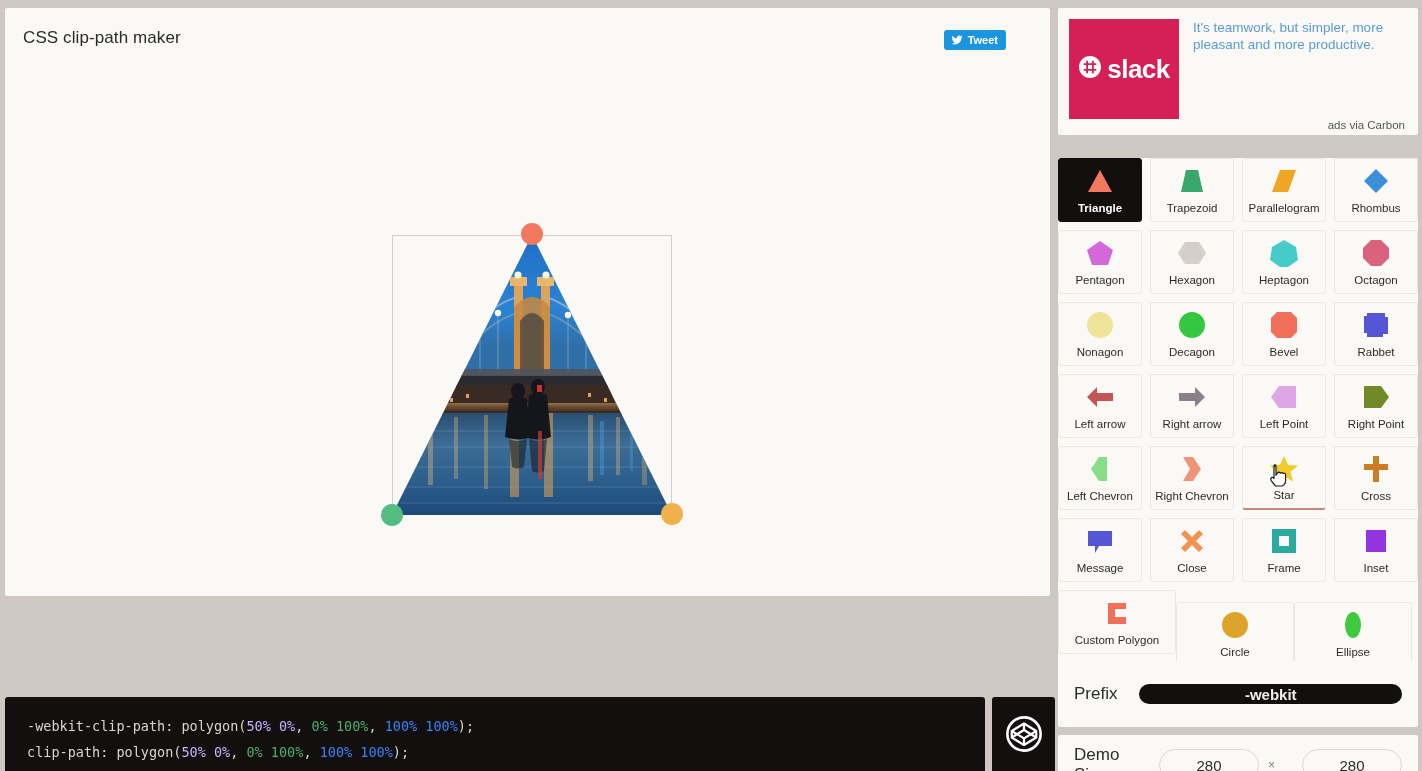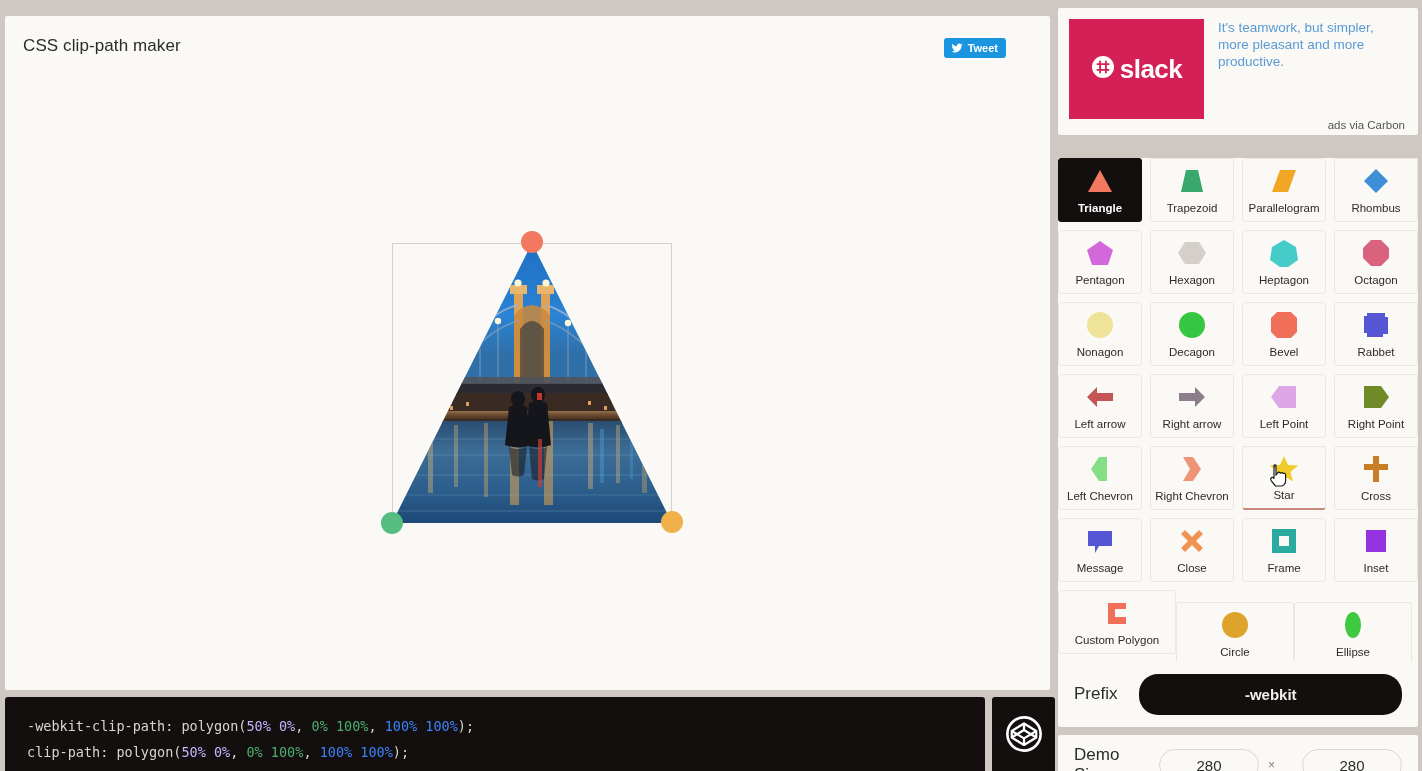--- a/index.html
+++ b/index.html
@@ -10,22 +10,22 @@
     overflow: hidden;
   }
   .app { position: relative; width: 1422px; height: 771px; }
 
   
   .left-col {
     position: absolute; left: 5px; top: 8px;
     width: 1045px; height: 763px;
   }
   .stage {
-    position: absolute; left: 0; top: 8px;
-    width: 1045px; height: 674px;
+    position: absolute; left: 0; top: 0;
+    width: 1045px; height: 588px;
     background: #faf9f5;
     border-radius: 2px;
   }
   .stage-title {
     position: absolute; left: 18px; top: 20px;
     font-size: 17px; color: #2b2b2b; letter-spacing: .1px;
   }
   .tweet-btn {
     position: absolute; right: 44px; top: 22px;
     height: 20px; padding: 0 8px 0 6px;
@@ -99,21 +99,21 @@
     border-radius: 2px;
   }
   
   .ad-panel {
     position: absolute; left: 0; top: 0;
     width: 360px; height: 127px;
     padding: 11px 11px 0 11px;
     display: flex;
   }
   .ad-logo {
-    width: 135px; height: 100px;
+    width: 110px; height: 100px;
     background: #d41f57;
     display: flex; align-items: center; justify-content: center;
     flex: none;
     cursor: pointer;
   }
   .ad-logo .slack-word {
     color: #fff; font-size: 26px; font-weight: bold; letter-spacing: -.5px;
   }
   .ad-logo .slack-mark { width: 24px; height: 24px; margin-right: 5px; }
   .ad-right { flex: 1; padding-left: 14px; position: relative; }
@@ -163,21 +163,21 @@
   .shape-card.wide2 { width: 118px; height: 64px; margin-top: 12px; }
 
   
   .prefix-panel {
     position: absolute; left: 0; top: 653px;
     width: 360px; height: 66px;
     display: flex; align-items: center; padding: 12px 16px;
   }
   .prefix-label { font-size: 17px; color: #2b2b2b; }
   .prefix-btn {
-    margin-left: 22px; flex: 1; height: 41px;
+    margin-left: 22px; flex: 1; height: 20px;
     background: #140f0f; border-radius: 19px;
     color: #f2efe9; font-size: 15px; font-weight: bold;
     display: flex; align-items: center; justify-content: center;
     cursor: pointer;
   }
 
   
   .size-panel {
     position: absolute; left: 0; top: 727px;
     width: 360px; height: 60px;

